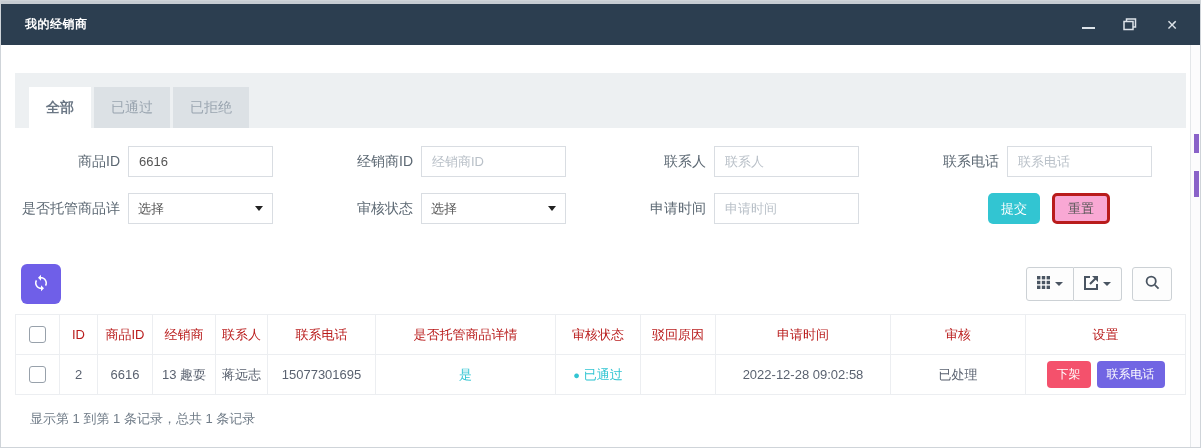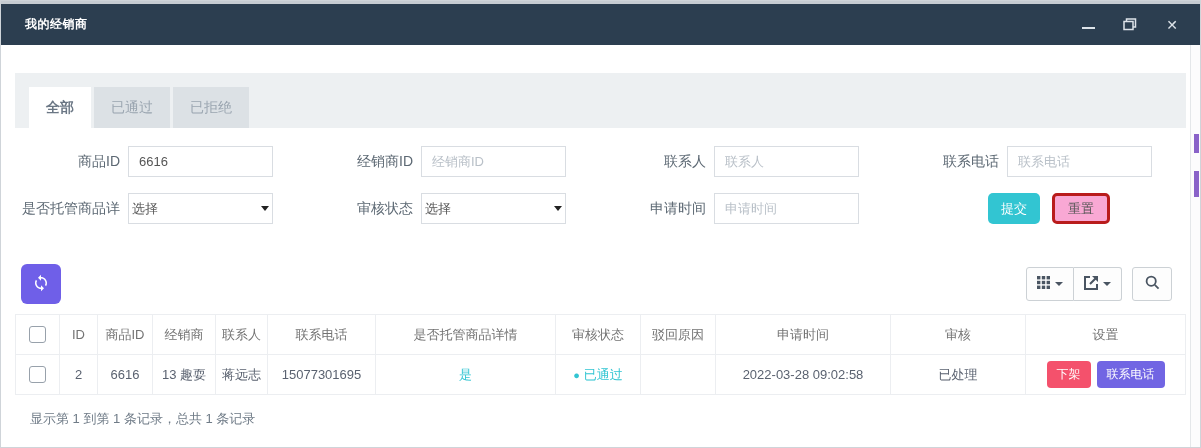--- a/index.html
+++ b/index.html
@@ -28,21 +28,21 @@
   .panel-body{background:#fff;padding-top:18px;}
   
   .filter-row{display:flex;align-items:center;margin:0 0 16px 1px;}
   .fgroup{display:flex;align-items:center;width:293px;flex:0 0 auto;}
   .flabel{width:112px;text-align:right;padding-right:8px;font-size:14px;color:#5c6873;
           white-space:nowrap;overflow:hidden;box-sizing:border-box;}
   .finput{width:145px;height:31px;box-sizing:border-box;border:1px solid #d9dde2;background:#fff;
           padding:0 10px;font-size:13px;color:#555;outline:none;font-family:inherit;}
   .finput::placeholder{color:#b9c0c8;}
   .fselect{width:145px;height:31px;box-sizing:border-box;border:1px solid #d9dde2;background:#fff;
-           display:flex;align-items:center;justify-content:space-between;padding:0 3px;cursor:pointer;}
+           display:flex;align-items:center;justify-content:space-between;padding:0 9px;cursor:pointer;}
   .fselect-value{font-size:13px;color:#555;}
   .select-caret{width:0;height:0;border-left:4px solid transparent;border-right:4px solid transparent;
                 border-top:5px solid #222;}
   .filter-actions{margin-left:auto;margin-right:76px;display:flex;gap:12px;}
   .btn{border:none;border-radius:5px;font-size:13px;height:31px;padding:0 13px;cursor:pointer;font-family:inherit;}
   .btn-submit{background:#32c5d2;color:#fff;}
   .btn-reset{background:#f9a8d4;color:#555;border:3px solid #b91c1c;}
   
   .toolbar{display:flex;align-items:center;padding:24px 14px 8px 6px;}
   .btn-refresh{width:40px;height:40px;border-radius:6px;background:#6f5fe8;border:none;cursor:pointer;
@@ -54,21 +54,21 @@
   .btn-group .tool-btn + .tool-btn{border-left:none;}
   .btn-group .tool-btn:first-child{border-radius:3px 0 0 3px;}
   .btn-group .tool-btn:last-child{border-radius:0 3px 3px 0;}
   .tool-btn.single{border-radius:3px;margin-left:10px;min-width:40px;}
   .caret-down{width:0;height:0;border-left:4px solid transparent;border-right:4px solid transparent;
               border-top:4px solid #4a5562;}
   
   .grid{width:100%;border-collapse:collapse;font-size:13px;color:#5a6270;table-layout:fixed;margin-top:2px;}
   .grid th,.grid td{border:1px solid #eceef1;height:40px;text-align:center;font-weight:normal;
                     overflow:hidden;white-space:nowrap;padding:0 4px;box-sizing:border-box;}
-  .grid th{color:#737373;}
+  .grid th{color:#b91c1c;}
   .cbx{display:inline-block;width:15px;height:15px;border:1px solid #98a1ab;border-radius:3px;
        background:#fff;vertical-align:middle;cursor:pointer;}
   .teal{color:#32c5d2;}
   .status-dot{color:#32c5d2;font-size:11px;margin-right:4px;}
   .row-btn{border:none;border-radius:4px;color:#fff;font-size:12px;height:27px;padding:0 10px;
            cursor:pointer;font-family:inherit;}
   .row-btn.danger{background:#f4516c;margin-right:6px;}
   .row-btn.purple{background:#7165e3;}
   
   .list-footer{padding:15px 15px;font-size:13px;color:#6f7b87;}
@@ -238,21 +238,21 @@
               <td>2</td>
               <td>6616</td>
               <td>13 趣耍</td>
               <td>蒋远志</td>
               <td>15077301695</td>
               <td class="teal">是</td>
               <td>
                 <span class="status-dot">●</span><span class="teal">已通过</span>
               </td>
               <td></td>
-              <td>2022-03-28 09:02:58</td>
+              <td>2022-12-28 09:02:58</td>
               <td>已处理</td>
               <td>
                 <button class="row-btn danger">下架</button><button class="row-btn purple">联系电话</button>
               </td>
             </tr>
           </tbody>
         </table>
 
         <div class="list-footer">显示第 1 到第 1 条记录，总共 1 条记录</div>
 

